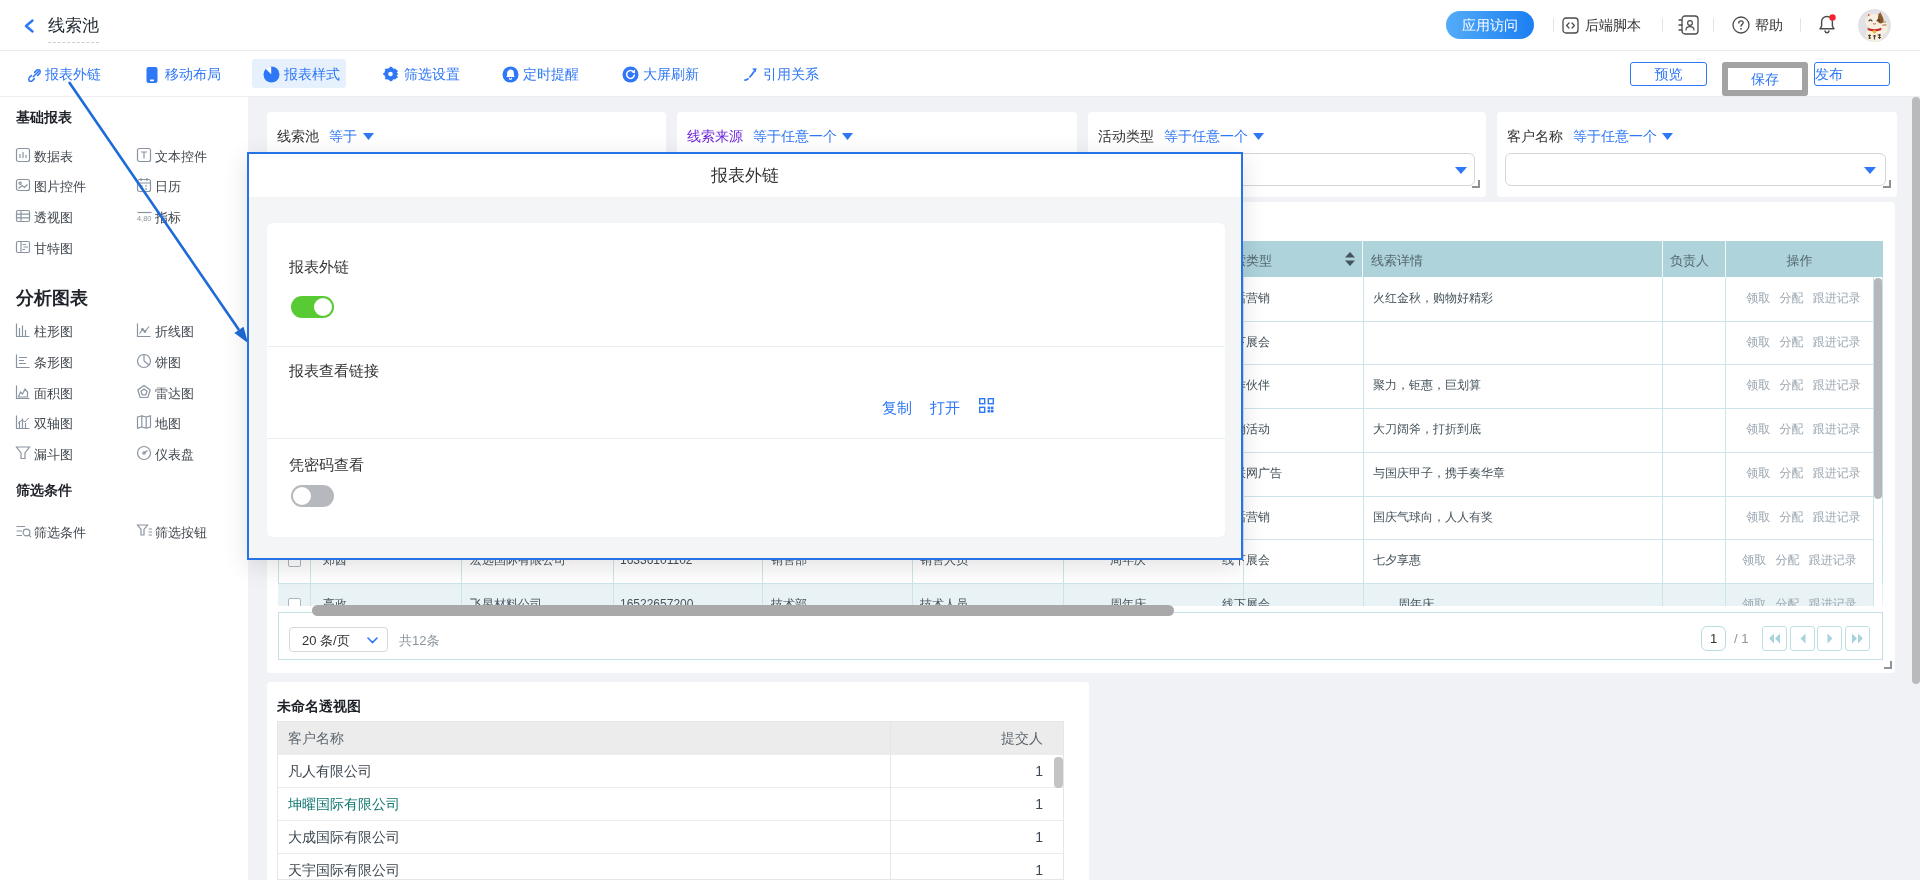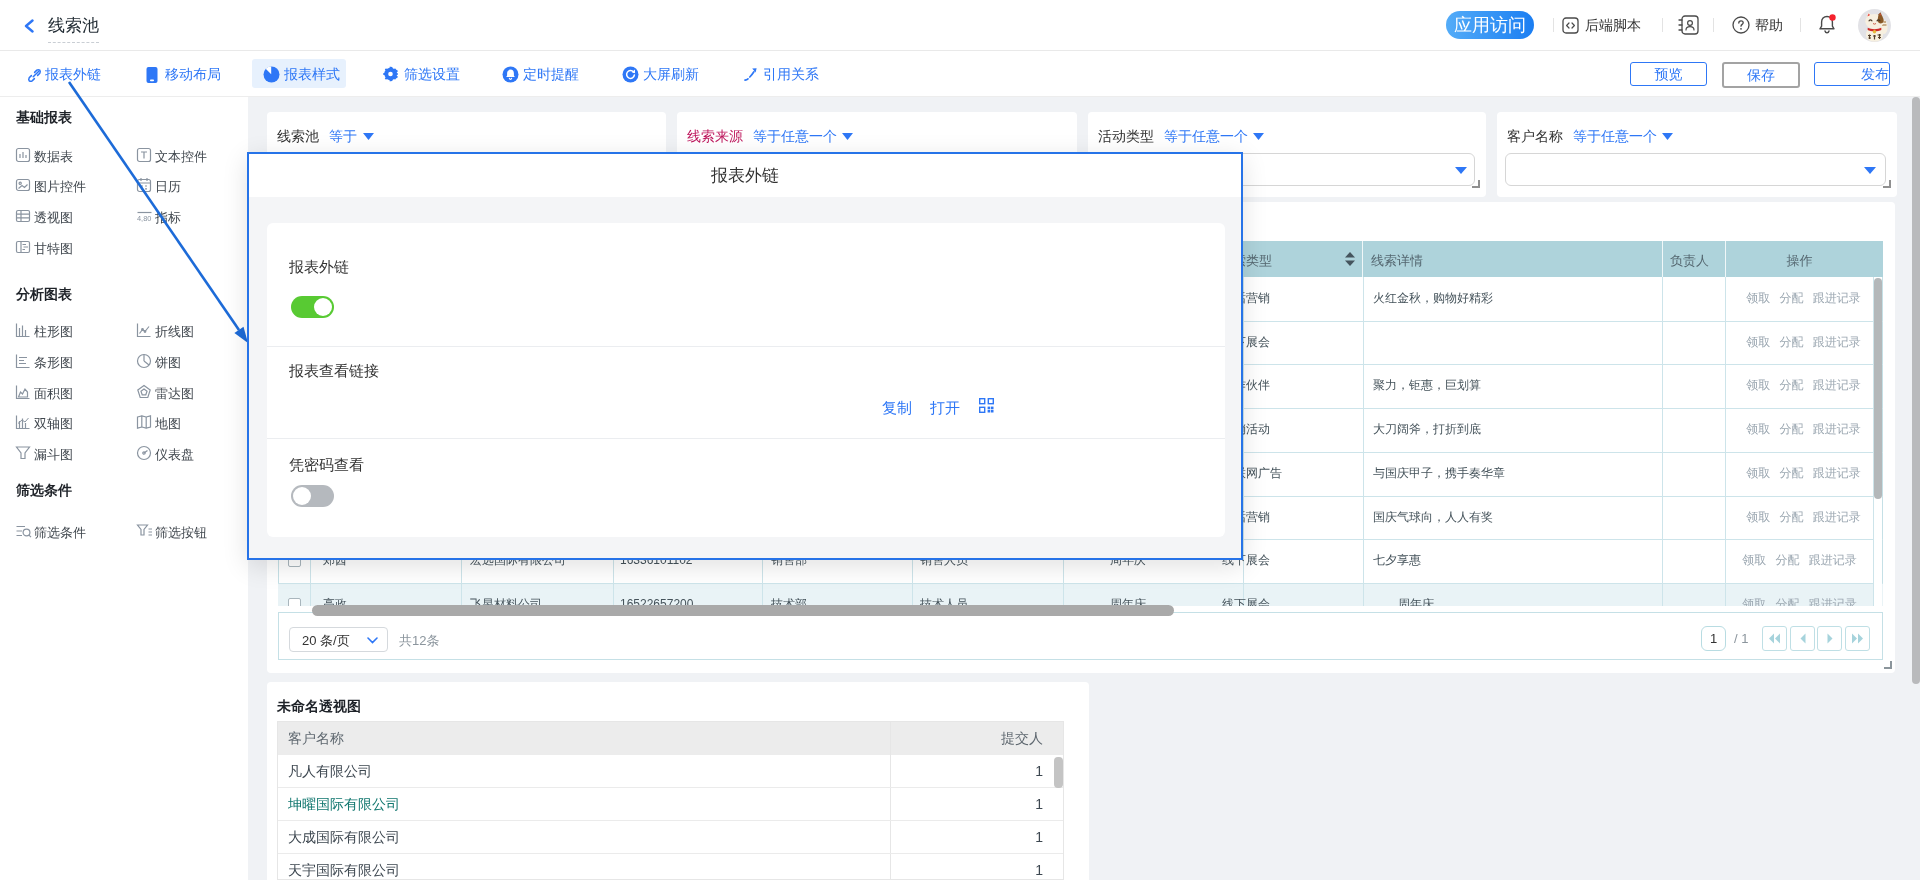--- a/index.html
+++ b/index.html
@@ -13,21 +13,21 @@
 </head>
 <body>
 
 <div class="abs" style="left:0;top:0;width:1920px;height:50px;background:#fff;border-bottom:1px solid #e9e9e9;z-index:30;"></div>
 <div id="topbar-items" class="abs" style="z-index:31;left:0;top:0;width:1920px;height:50px;">
   <svg class="abs" style="left:23px;top:19px;" width="12" height="14" viewBox="0 0 12 14">
       <path d="M9.5 1.5 L3 7 L9.5 12.5" fill="none" stroke="#2e77f6" stroke-width="2.4" stroke-linecap="round" stroke-linejoin="round"></path>
     </svg>
   <div class="abs" style="left:48px;top:14px;font-size:17px;color:#242e36;border-bottom:1px dashed #c9ced4;padding-bottom:5px;">线索池</div>
 
-  <div class="abs" style="left:1446px;top:11px;width:88px;height:28px;border-radius:14px;background:linear-gradient(90deg,#54acf8,#1b7ef2);color:#fff;font-size:18px;text-align:center;line-height:28px;">应用访问</div>
+  <div class="abs" style="left:1446px;top:11px;width:88px;height:28px;border-radius:14px;background:linear-gradient(90deg,#54acf8,#1b7ef2);color:#fff;font-size:14px;text-align:center;line-height:28px;">应用访问</div>
   <div class="abs" style="left:1553px;top:18px;width:1px;height:14px;background:#e3e3e3;"></div>
 
   <svg class="abs" style="left:1562px;top:17px;" width="17" height="17" viewBox="0 0 17 17">
       <rect x="1" y="1" width="15" height="15" rx="3" fill="none" stroke="#4a4a4a" stroke-width="1.3"></rect>
       <path d="M7 6 L4.6 8.5 L7 11 M10 6 L12.4 8.5 L10 11" fill="none" stroke="#4a4a4a" stroke-width="1.2" stroke-linecap="round" stroke-linejoin="round"></path>
     </svg>
   <div class="abs" style="left:1585px;top:17px;font-size:14px;color:#333;">后端脚本</div>
   <div class="abs" style="left:1662px;top:18px;width:1px;height:14px;background:#e3e3e3;"></div>
 
   <svg class="abs" style="left:1678px;top:15px;" width="21" height="20" viewBox="0 0 21 20">
@@ -118,34 +118,34 @@
   <svg class="abs" style="left:742px;top:15px;" width="17" height="17" viewBox="0 0 17 17">
       <g fill="none" stroke="#2e77f6" stroke-width="1.7" stroke-linecap="round">
         <path d="M3 14.2 C4.6 14 5.2 13.6 6 12.8"></path>
         <path d="M7.8 11 C9.6 9.2 10.8 7.6 11.9 5.8"></path>
       </g>
       <path d="M10.2 2.6 L14.6 2.2 L13.6 6.6 Z" fill="#2e77f6"></path>
     </svg>
   <div class="abs blue" style="left:763px;top:15px;">引用关系</div>
 
   <div class="abs blue" style="left:1630px;top:11px;width:75px;height:22px;border:1px solid #2e77f6;border-radius:3px;text-align:center;line-height:22px;">预览</div>
-  <div class="abs blue" style="left:1722px;top:11px;width:74px;height:22px;border:2px solid #a3a3a3;border-radius:3px;text-align:center;line-height:22px;">保存</div>
-  <div class="abs blue" style="left:1814px;top:11px;width:74px;height:22px;border:1px solid #2e77f6;border-radius:3px;text-align:right;line-height:22px;">发布</div>
+  <div class="abs blue" style="left:1722px;top:11px;width:74px;height:22px;border:6px solid #a3a3a3;border-radius:3px;text-align:center;line-height:22px;">保存</div>
+  <div class="abs blue" style="left:1814px;top:11px;width:74px;height:22px;border:1px solid #2e77f6;border-radius:3px;text-align:left;line-height:22px;">发布</div>
 </div>
 
 <div id="sidebar" class="abs" style="left:0;top:96px;width:248px;height:784px;background:#fff;z-index:5;font-size:13px;color:#40474e;">
   <div class="abs" style="left:16px;top:13px;font-size:14px;font-weight:bold;color:#1f2329;">基础报表</div>
   <div class="abs" style="left:34px;top:52px;">数据表</div>
   <div class="abs" style="left:155px;top:52px;">文本控件</div>
   <div class="abs" style="left:34px;top:82px;">图片控件</div>
   <div class="abs" style="left:155px;top:82px;">日历</div>
   <div class="abs" style="left:34px;top:113px;">透视图</div>
   <div class="abs" style="left:155px;top:113px;">指标</div>
   <div class="abs" style="left:34px;top:144px;">甘特图</div>
-  <div class="abs" style="left:16px;top:190px;font-size:14px;font-weight:bold;color:#1f2329;">分析图表</div>
+  <div class="abs" style="left:16px;top:190px;font-size:18px;font-weight:bold;color:#1f2329;">分析图表</div>
   <div class="abs" style="left:34px;top:227px;">柱形图</div>
   <div class="abs" style="left:155px;top:227px;">折线图</div>
   <div class="abs" style="left:34px;top:258px;">条形图</div>
   <div class="abs" style="left:155px;top:258px;">饼图</div>
   <div class="abs" style="left:34px;top:289px;">面积图</div>
   <div class="abs" style="left:155px;top:289px;">雷达图</div>
   <div class="abs" style="left:34px;top:319px;">双轴图</div>
   <div class="abs" style="left:155px;top:319px;">地图</div>
   <div class="abs" style="left:34px;top:350px;">漏斗图</div>
   <div class="abs" style="left:155px;top:350px;">仪表盘</div>
@@ -274,21 +274,21 @@
 <div class="card" style="left:267px;top:112px;width:399px;height:85px;"></div>
 <div class="card" style="left:677px;top:112px;width:400px;height:85px;"></div>
 <div class="card" style="left:1088px;top:112px;width:398px;height:85px;"></div>
 <div class="card" style="left:1497px;top:112px;width:400px;height:85px;"></div>
 <div id="filter-labels" class="abs" style="left:0;top:0;z-index:6;font-size:14px;">
   <div class="abs" style="left:277px;top:128px;color:#333;">线索池</div>
   <div class="abs blue" style="left:329px;top:128px;">等于</div>
   <svg class="abs" style="left:363px;top:133px;" width="11" height="7" viewBox="0 0 11 7">
       <path d="M0 0 H11 L5.5 7 Z" fill="#2e77f6"></path>
     </svg>
-  <div class="abs" style="left:687px;top:128px;color:#be185d;">线索来源</div>
+  <div class="abs" style="left:687px;top:128px;color:#6d28d9;">线索来源</div>
   <div class="abs blue" style="left:753px;top:128px;">等于任意一个</div>
   <svg class="abs" style="left:842px;top:133px;" width="11" height="7" viewBox="0 0 11 7">
       <path d="M0 0 H11 L5.5 7 Z" fill="#2e77f6"></path>
     </svg>
   <div class="abs" style="left:1098px;top:128px;color:#333;">活动类型</div>
   <div class="abs blue" style="left:1164px;top:128px;">等于任意一个</div>
   <svg class="abs" style="left:1253px;top:133px;" width="11" height="7" viewBox="0 0 11 7">
       <path d="M0 0 H11 L5.5 7 Z" fill="#2e77f6"></path>
     </svg>
   <div class="abs" style="left:1507px;top:128px;color:#333;">客户名称</div>

